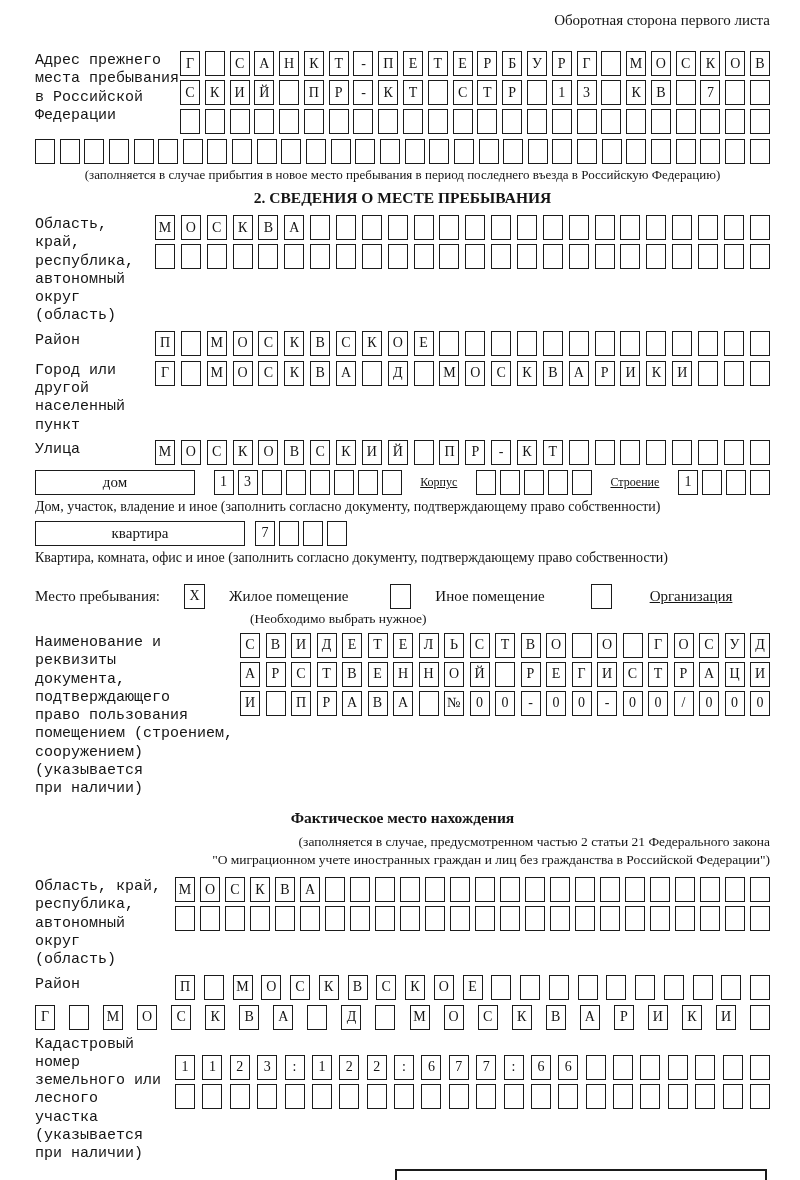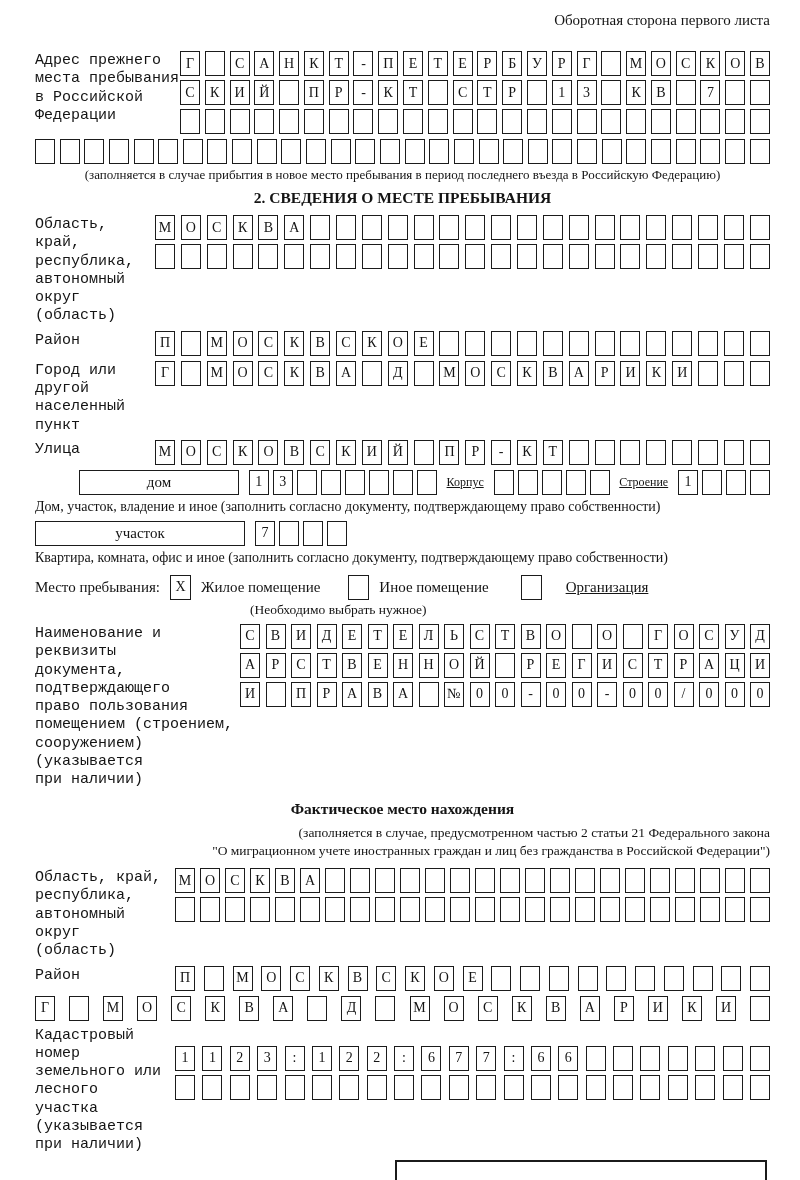--- a/index.html
+++ b/index.html
@@ -32,25 +32,25 @@
   .caption-left { font-size:14px; margin:1px 0 6px 0; }
   .sec-title { text-align:center; font-weight:bold; font-size:15.5px; margin:6px 0 8px 0; }
 
   .houserow { display:flex; justify-content:space-between; align-items:center; margin-bottom:4px; }
   .cells-fixed { display:flex; gap:4px; }
   .box-label {
     border:1.6px solid #1b1b1b; height:25px;
     display:flex; align-items:center; justify-content:center;
     font-size:15px;
   }
-  .bl-house { width:160px;margin-left:44px; }
+  .bl-house { width:160px; }
   .bl-flat  { width:210px; }
   .inline-lbl { font-size:12px;text-decoration:underline; }
 
-  .stayrow { display:flex; align-items:center; gap:10px; margin:9px 0 2px 0; font-size:15px; }
+  .stayrow { display:flex; align-items:center; gap:24px; margin:18px 0 2px 0; font-size:15px; }
   .chk {
     width:21px; height:25px; border:1.6px solid #1b1b1b;
     display:flex; align-items:center; justify-content:center; font-size:14px;
   }
   .stay-hint { font-size:13.5px; margin:0 0 6px 215px; }
 
   .fact-title { text-align:center; font-weight:bold; font-size:15.5px; margin:10px 0 6px 0; }
   .fact-note { text-align:right; font-size:13.5px; line-height:1.35; margin-bottom:8px; }
 
   .stamp-wrap { margin-left:360px; width:375px; }
@@ -372,21 +372,21 @@
   <div class="cells-fixed">
       <div class="cell">1</div>
       <div class="cell"></div>
       <div class="cell"></div>
       <div class="cell"></div>
     </div>
 </div>
 <div class="caption-left">Дом, участок, владение и иное (заполнить согласно документу, подтверждающему право собственности)</div>
 
 <div class="houserow" style="justify-content:flex-start; gap:10px;">
-  <div class="box-label bl-flat">участок</div>
+  <div class="box-label bl-flat">квартира</div>
   <div class="cells-fixed">
       <div class="cell">7</div>
       <div class="cell"></div>
       <div class="cell"></div>
       <div class="cell"></div>
     </div>
 </div>
 <div class="caption-left">Квартира, комната, офис и иное (заполнить согласно документу, подтверждающему право собственности)</div>
 
 <div class="stayrow">

